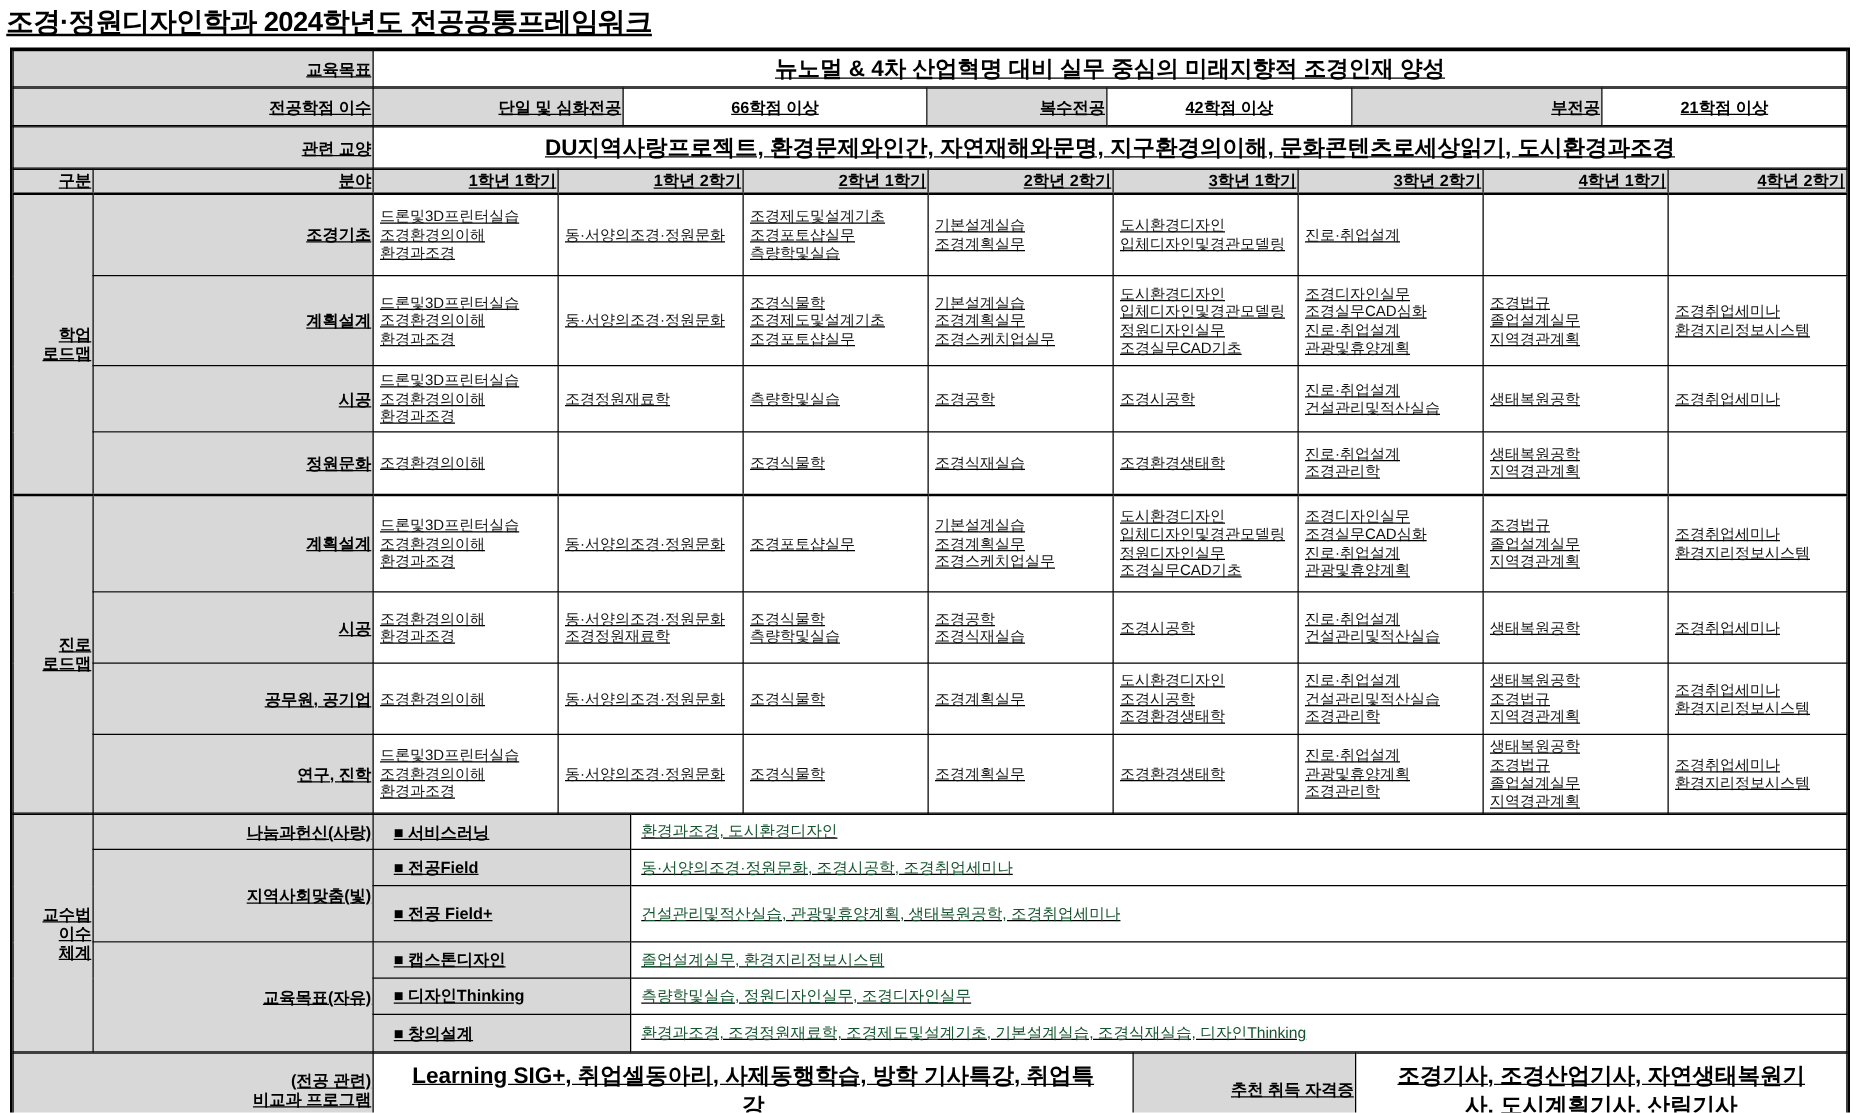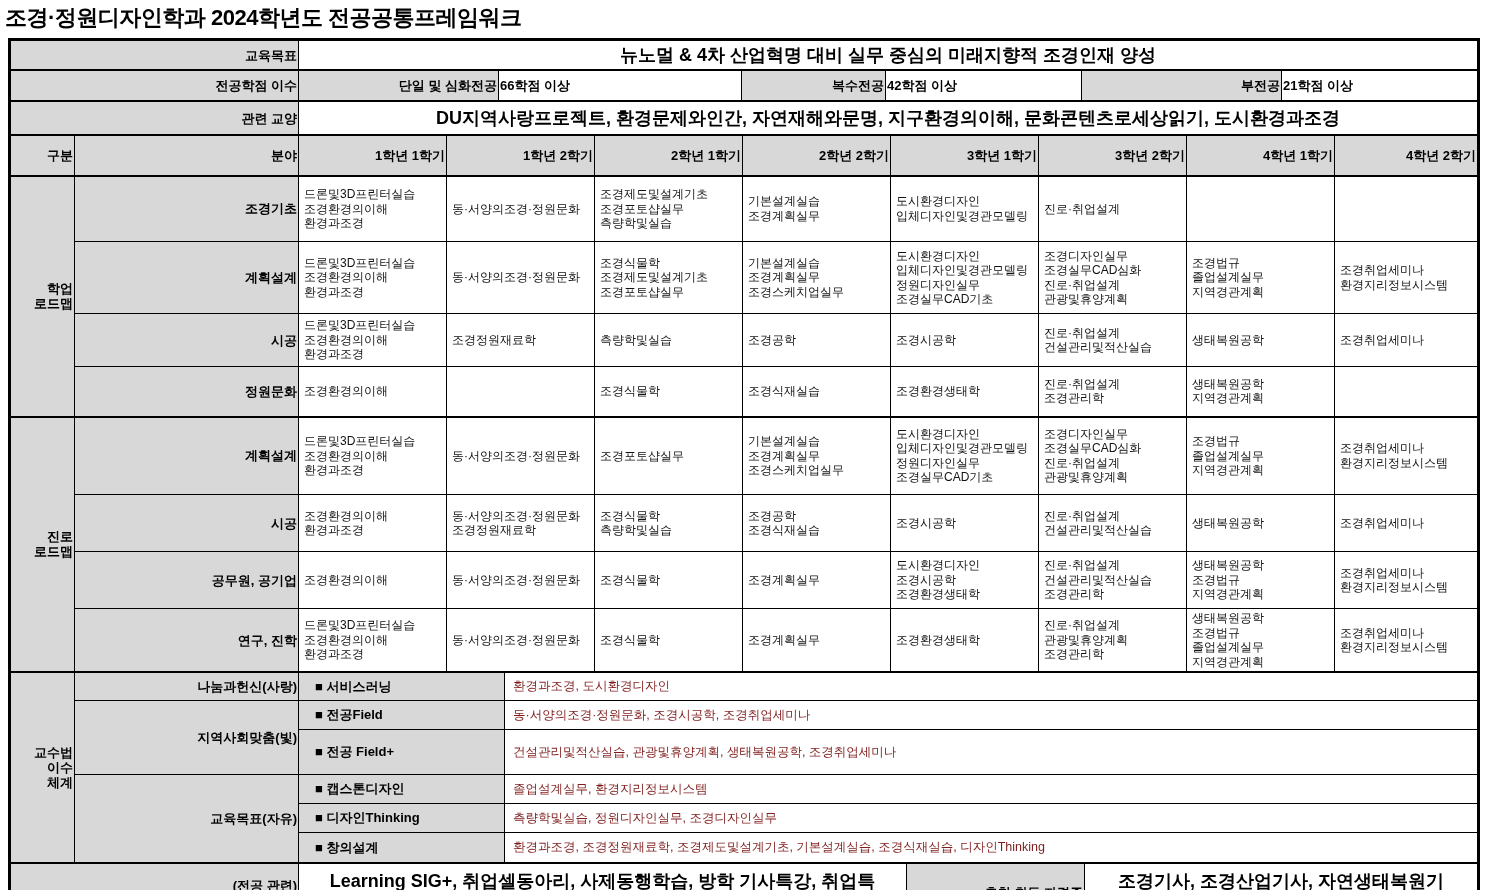--- a/index.html
+++ b/index.html
@@ -2,21 +2,21 @@
 <html lang="ko"><head>
 <meta charset="utf-8">
 <style>
   * { box-sizing: border-box; }
   body {
     margin: 0;
     background: #ffffff;
     color: #000;
     font-family: "Liberation Sans", "DejaVu Sans", sans-serif;
   }
-  .page { width: 1487px; height: 890px; overflow: hidden; }
+  .page { width: 1487px; height: 890px; overflow: hidden; text-decoration: underline; }
   h1.title {
     margin: 3px 0 5px 5px;
     font-size: 22px;
     font-weight: bold;
     letter-spacing: -0.5px;
   }
   .tbl-wrap {
     width: 1472px;
     margin-left: 8px;
     border: 2px solid #000;
@@ -37,20 +37,21 @@
     font-weight: bold;
     font-size: 13px;
     text-align: right;
     white-space: pre-line;
     line-height: 15px;
   }
   
   .bv {
     font-weight: bold;
     font-size: 13px;
+    text-align: center;
     background: #fff;
   }
   
   .bl {
     font-weight: bold;
     font-size: 18px;
     text-align: center;
     padding: 2px 23px;
     background: #fff;
   }
@@ -72,21 +73,21 @@
     font-size: 13px;
     text-align: left;
     padding: 2px 16px;
   }
   
   .pcontent {
     font-size: 12.5px;
     text-align: left;
     padding: 2px 8px;
     background: #fff;
-    color: #7f1d1d;
+    color: #14532d;
   }
   .bt td { border-top: 2px solid #000; } 
 </style>
 </head>
 <body>
 
 <div class="page">
 
   <h1 class="title">조경·정원디자인학과 2024학년도 전공공통프레임워크</h1>
 
@@ -148,21 +149,21 @@
         <col style="width:148px">
           <col style="width:148px">
           <col style="width:148px">
           <col style="width:148px">
         <col style="width:148px">
           <col style="width:148px">
           <col style="width:148px">
           <col>
       </colgroup>
       <tbody>
-          <tr style="height:40px">
+          <tr style="height:19px">
         <td class="g">구분</td>
         <td class="g">분야</td>
         <td class="g">1학년 1학기</td>
         <td class="g">1학년 2학기</td>
         <td class="g">2학년 1학기</td>
         <td class="g">2학년 2학기</td>
         <td class="g">3학년 1학기</td>
         <td class="g">3학년 2학기</td>
         <td class="g">4학년 1학기</td>
         <td class="g">4학년 2학기</td>

